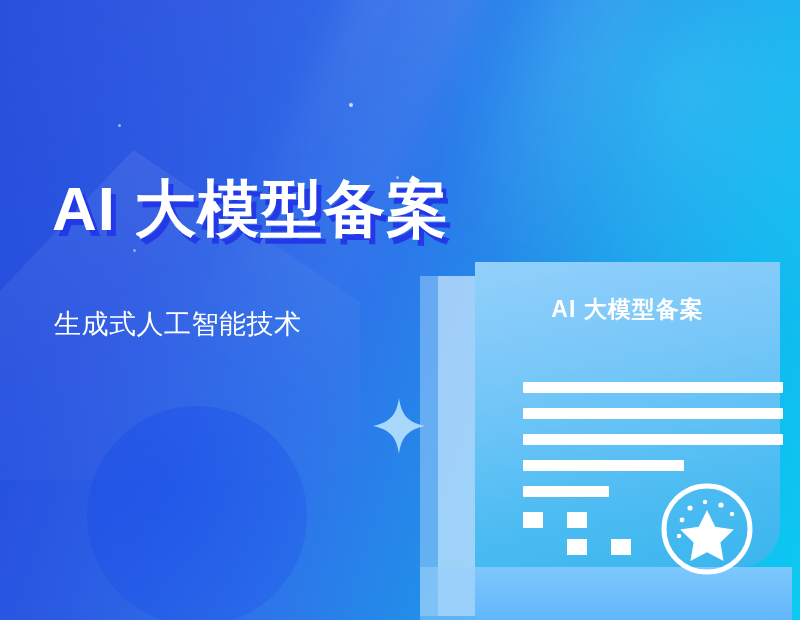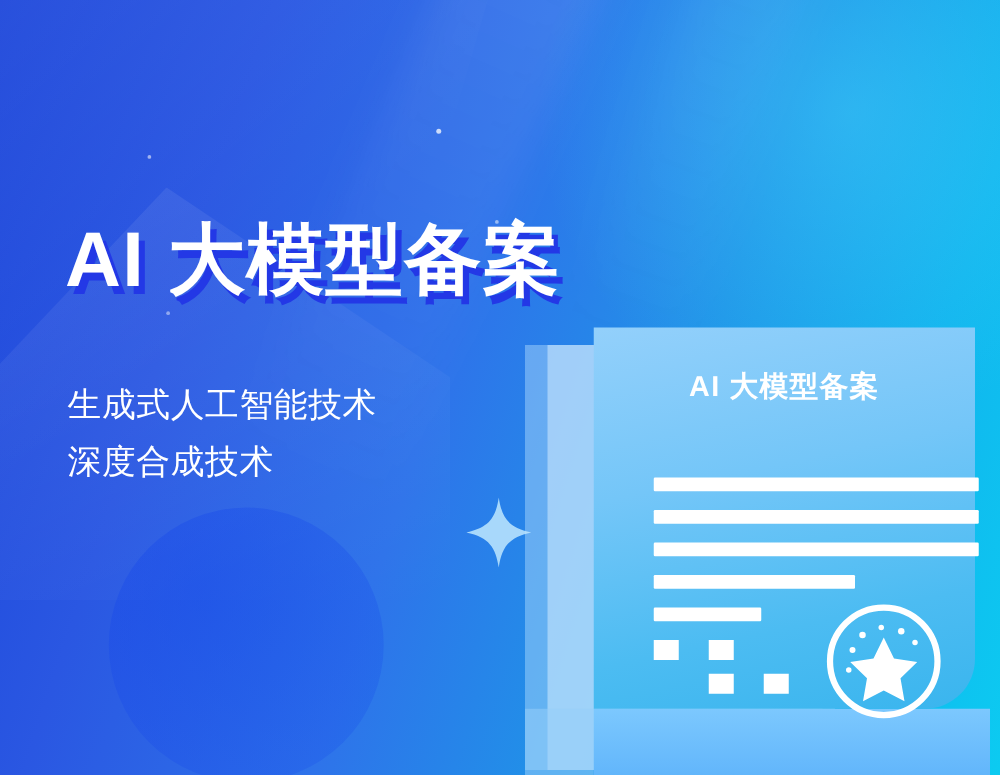--- a/index.html
+++ b/index.html
@@ -143,21 +143,20 @@
       <svg viewBox="0 0 52 56" width="52" height="56" aria-hidden="true">
         <path d="M26 0 C28.5 16 33.5 24 52 28 C33.5 32 28.5 40 26 56 C23.5 40 18.5 32 0 28 C18.5 24 23.5 16 26 0 Z" fill="#A8D8FB"></path>
       </svg>
     </div>
   </div>
 
   <div class="headline nowrap">AI 大模型备案</div>
 
   <div class="subtitle">
     <div class="nowrap">生成式人工智能技术</div>
-    <div class="nowrap">深度合成技术</div>
   </div>
 
   <div class="doc-stack">
 
     <div class="doc-back-2"></div>
     <div class="doc-back-1"></div>
     <div class="doc-band-left"></div>
     <div class="doc-bottom-band"></div>
     <div class="doc-front"></div>
 

